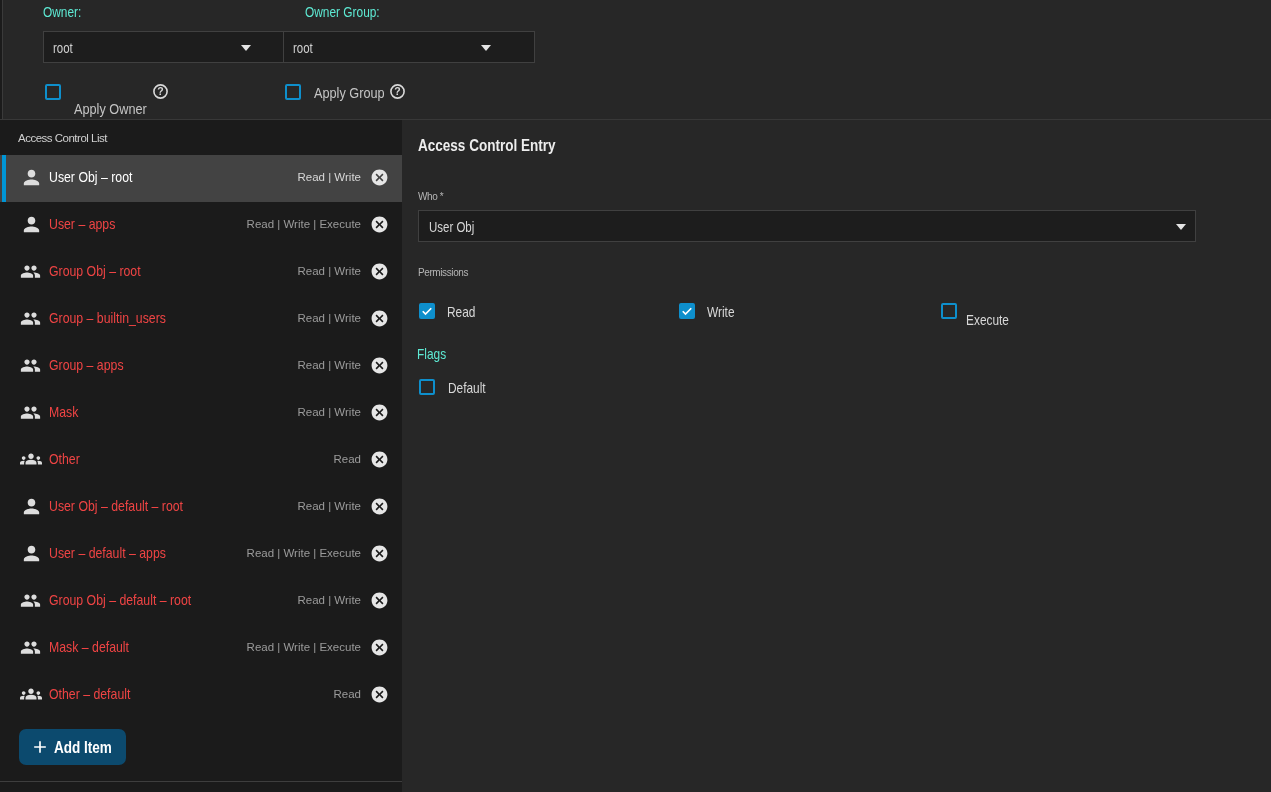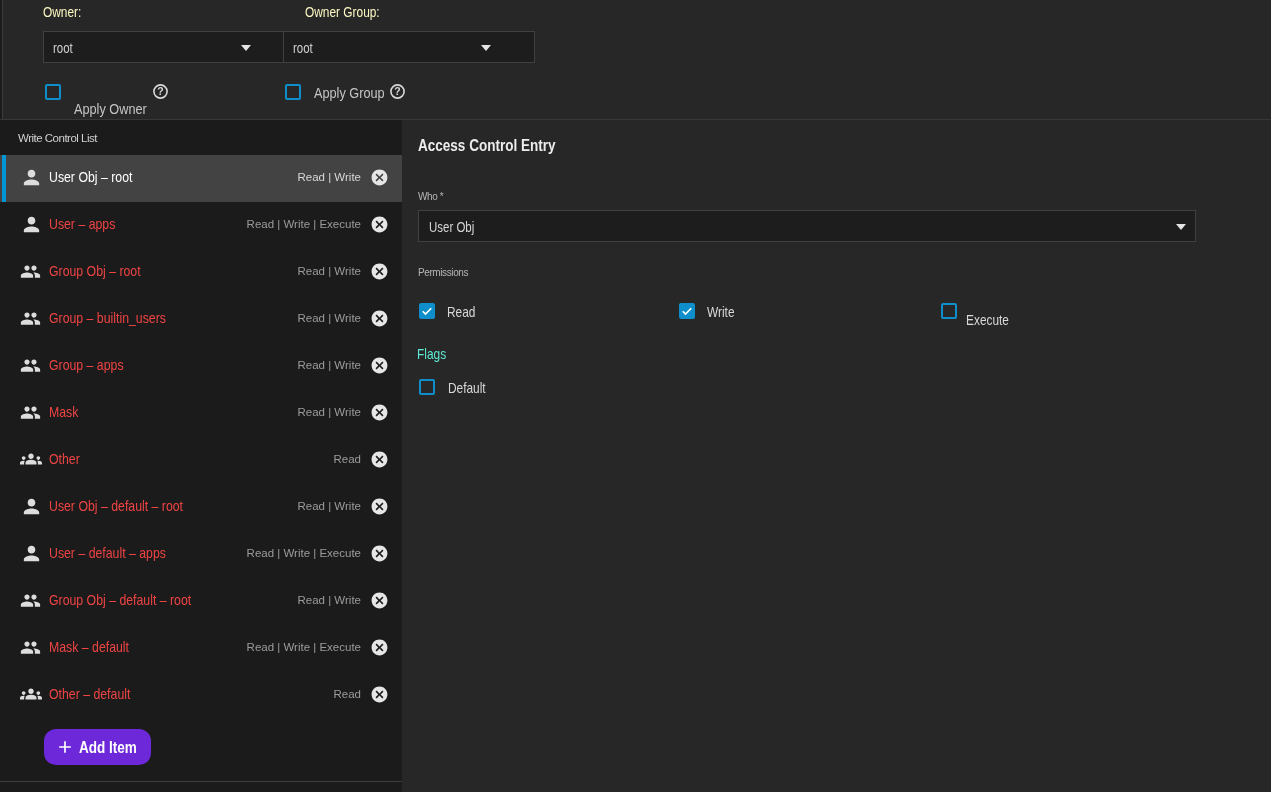--- a/index.html
+++ b/index.html
@@ -9,21 +9,21 @@
   font-family:"Liberation Sans", sans-serif;
   position:relative;
 }
 .abs { position:absolute; }
 .t { display:inline-block; transform:scaleX(0.82); transform-origin:0 50%; white-space:nowrap; }
 
 
 #leftstrip { left:0; top:0; width:3px; height:119px; background:#1b1b1b; border-right:1px solid #3a3a3a; }
 #topdivider { left:0; top:119px; width:1271px; height:1px; background:#383838; }
 
-.toplabel { position:absolute; font-size:14.5px; color:#fef9c3; }
+.toplabel { position:absolute; font-size:14.5px; color:#5eead4; }
 .selbox {
   position:absolute; background:#1d1d1d; border:1px solid #404040;
   width:252px; height:32px;
 }
 .selbox .txt { position:absolute; left:9px; top:8px; font-size:14px; color:#d0d0d0; }
 .caret {
   position:absolute; width:0; height:0;
   border-left:5.5px solid transparent; border-right:5.5px solid transparent;
   border-top:6px solid #e4e4e4;
 }
@@ -46,21 +46,21 @@
 .row.sel .bluebar { position:absolute; left:2px; top:0; width:4px; height:47px; background:#0095d5; }
 .row .icon { position:absolute; left:21px; top:13px; }
 .row .name { position:absolute; left:49px; top:13px; font-size:15px; color:#ef4444; }
 .row.sel .name { color:#ffffff; }
 .row .perm { position:absolute; right:41px; top:16px; font-size:11.5px; color:#9b9b9b; }
 .row.sel .perm { color:#d8d8d8; }
 .row .cancel { position:absolute; left:370px; top:12.5px; }
 
 #additem {
   position:absolute; left:19px; top:729px; width:107px; height:36px;
-  background:#6d28d9; border-radius:12px; color:#ffffff;margin-left:25px;
+  background:#0c4a6e; border-radius:7px; color:#ffffff;
 }
 #additem .plus { position:absolute; left:11px; top:8px; }
 #additem .lbl { position:absolute; left:35px; top:9px; font-size:16.5px; font-weight:bold; }
 #leftbottomline { position:absolute; left:0; top:781px; width:402px; height:1px; background:#3e3e3e; }
 
 
 #acetitle { position:absolute; left:418px; top:136px; font-size:16.5px; font-weight:bold; color:#ededed; }
 .smalllabel { position:absolute; font-size:10px; letter-spacing:-0.4px; color:#b5b5b5; }
 #whobox { position:absolute; left:418px; top:210px; width:778px; height:32px; background:#1d1d1d; border:1px solid #404040; }
 #whobox .txt { position:absolute; left:10px; top:8px; font-size:14px; color:#d6d6d6; }
@@ -94,21 +94,21 @@
 <div class="cb" style="left:285px; top:84px;"></div>
 <div class="cblabel" style="left:314px; top:84px;"><span class="t">Apply Group</span></div>
 <svg class="abs" style="left:389px; top:83.4px;" width="17" height="17" viewBox="0 0 17 17">
     <circle cx="8.5" cy="8.5" r="6.6" fill="none" stroke="#d8d8d8" stroke-width="1.6"></circle>
     <text x="8.5" y="12.1" text-anchor="middle" font-family="Liberation Sans, sans-serif" font-size="10.5" font-weight="bold" fill="#d8d8d8">?</text>
   </svg>
 
 <div class="abs" id="topdivider"></div>
 
 <div class="abs" id="leftpanel"></div>
-<div id="aclheader">Write Control List</div>
+<div id="aclheader">Access Control List</div>
 <div id="rows" style="position: absolute; left: 0px; top: 0px;">
     <div class="row sel" style="top:155px">
       <span class="bluebar"></span>
       <svg class="icon" style="left:19.5px;top:10.8px" width="23" height="23" viewBox="0 0 24 24" fill="#dddddd">
         <path d="M12 12c2.21 0 4-1.79 4-4s-1.79-4-4-4-4 1.79-4 4 1.79 4 4 4zm0 2c-2.67 0-8 1.34-8 4v2h16v-2c0-2.66-5.33-4-8-4z"></path>
       </svg>
       <span class="name"><span class="t">User Obj – root</span></span>
       <span class="perm">Read | Write</span>
       <svg class="cancel" width="19" height="19" viewBox="0 0 24 24" fill="#e6e6e6">
         <path fill-rule="evenodd" d="M12 2C6.47 2 2 6.47 2 12s4.47 10 10 10 10-4.47 10-10S17.53 2 12 2zm5 13.59L15.59 17 12 13.41 8.41 17 7 15.59 10.41 12 7 8.41 8.41 7 12 10.59 15.59 7 17 8.41 13.41 12 17 15.59z"></path>

